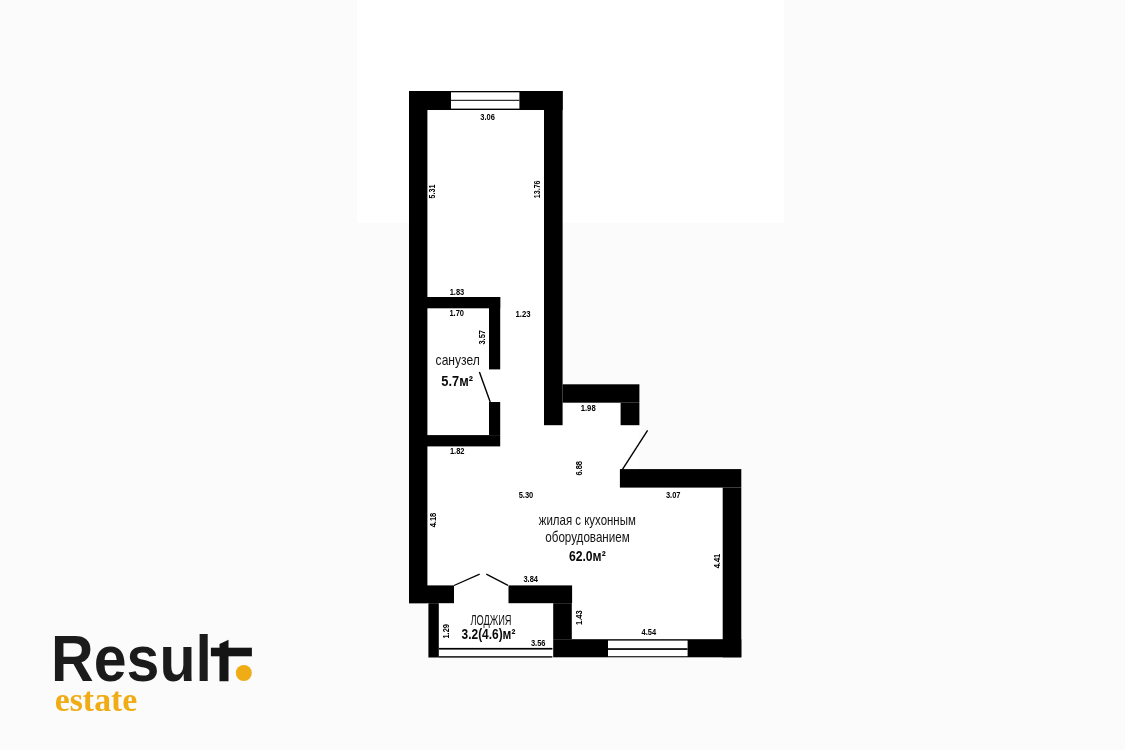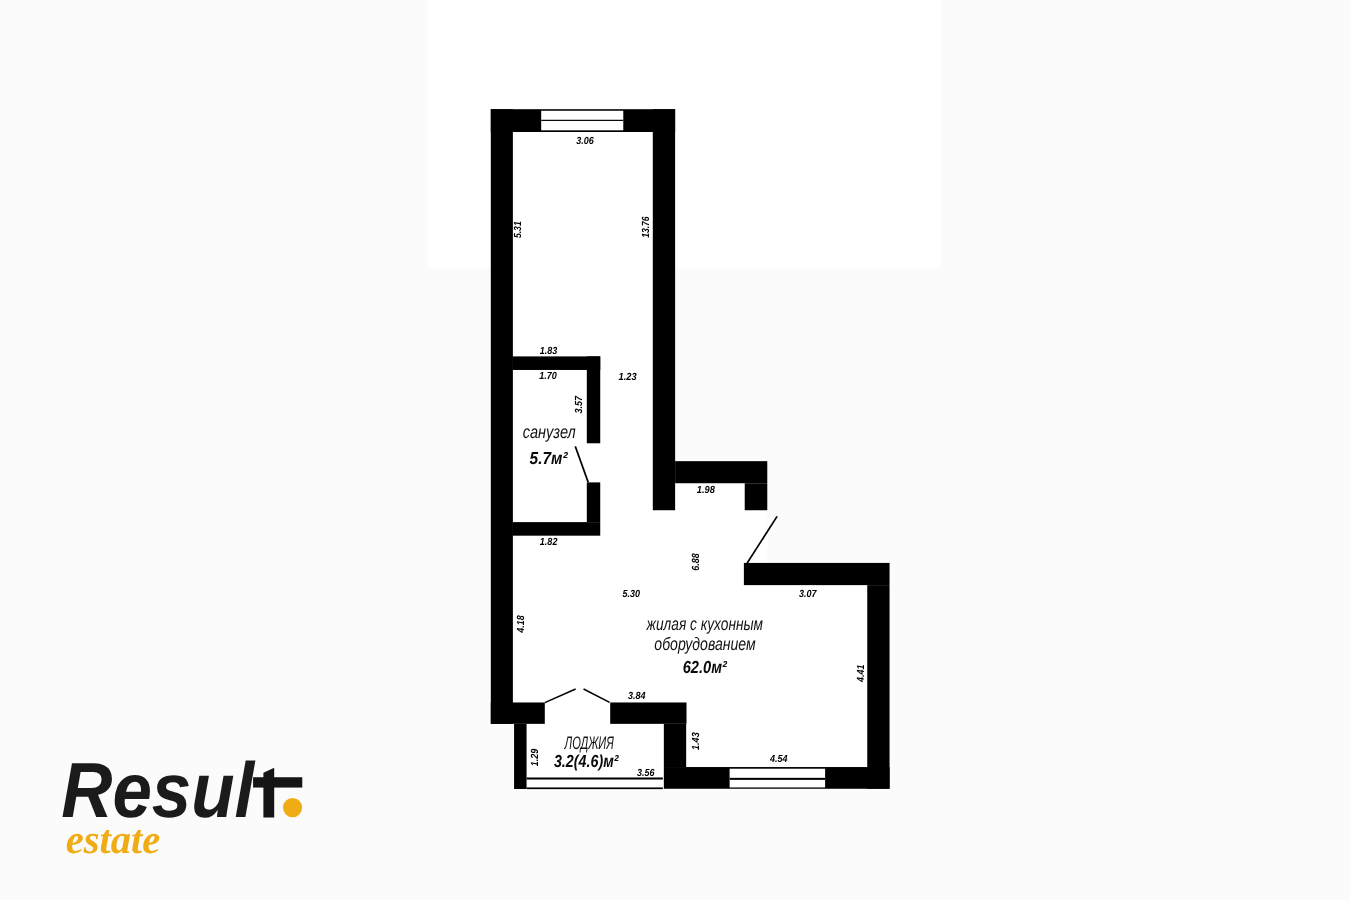--- a/index.html
+++ b/index.html
@@ -1,16 +1,16 @@
 <!DOCTYPE html>
 <html><head>
 <meta charset="utf-8">
 <style>
   html,body{margin:0;padding:0;background:#ffffff;}
-  #page{position:relative;width:1125px;height:750px;background:#ffffff;overflow:hidden;font-style:italic;}
+  #page{position:relative;width:1125px;height:750px;background:#ffffff;overflow:hidden;}
   svg{position:absolute;left:0;top:0;}
   text{font-family:"Liberation Sans",sans-serif;}
   .dim{font-size:8.6px;font-weight:bold;fill:#000;}
   .room{font-size:15px;fill:#131313;}
   .area{font-size:14.5px;font-weight:bold;fill:#0a0a0a;}
 </style>
 </head>
 <body>
 <div id="page">
 <svg width="1125" height="750" viewBox="0 0 1125 750">

